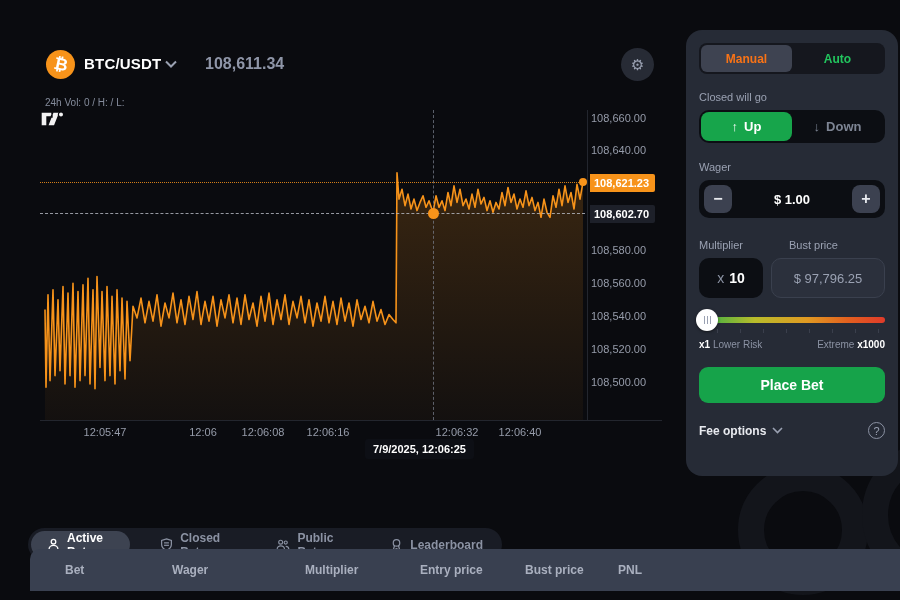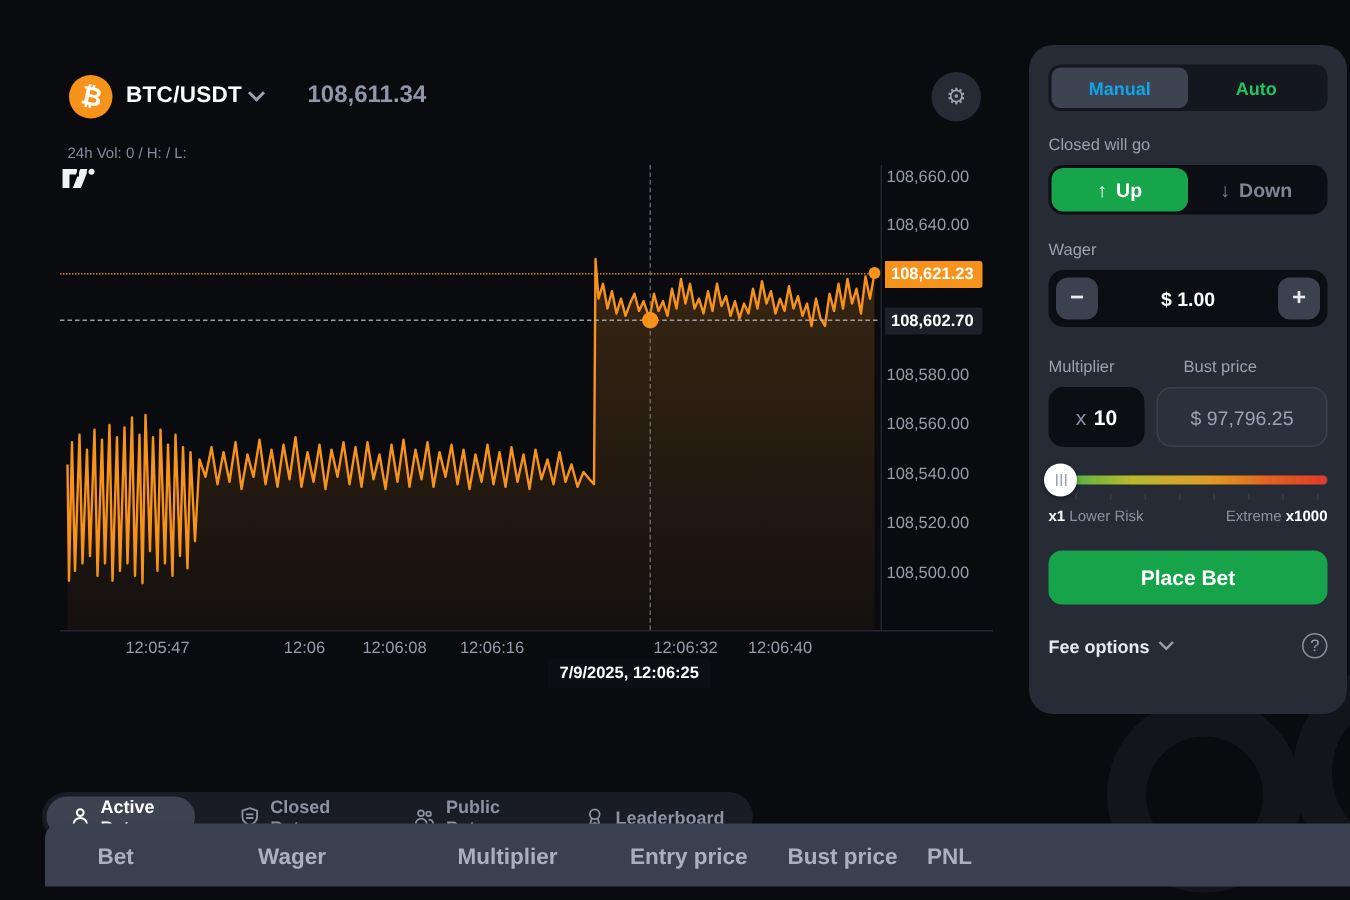--- a/index.html
+++ b/index.html
@@ -41,21 +41,21 @@
   .x-tick { position:absolute; top:2px; transform:translateX(-50%); font-size:11px; color:#969caa; white-space:nowrap; }
   .x-tooltip { position:absolute; left:325px; top:-2px; background:#0d0f15; color:#fff; font-size:11px;
     font-weight:bold; padding:4px 8px; border-radius:3px; white-space:nowrap; z-index:5;margin-top:17px; }
   .tv-logo { position:absolute; left:12px; top:276px; opacity:.95; }
   
   .panel { position:absolute; left:686px; top:30px; width:212px; height:446px; background:#262b36;
     border-radius:16px; padding:13px; z-index:3; }
   .seg { position:relative; height:31px; background:#15171e; border-radius:8px; display:flex; padding:2px; }
   .seg .opt { flex:1; display:flex; align-items:center; justify-content:center; font-size:12px;
     font-weight:bold; color:#22c55e; border-radius:6px; cursor:pointer; }
-  .seg .opt.active { background:#3e4351; color:#0ea5e9; }
+  .seg .opt.active { background:#3e4351; color:#f97316; }
   .lbl-row { font-size:11px; color:#9aa1b2; margin:14px 0 7px; }
   .updown { height:33px; background:#0c0e13; border-radius:10px; display:flex; padding:2px; }
   .updown .btn { flex:1; display:flex; align-items:center; justify-content:center; gap:6px;
     font-size:13px; font-weight:bold; border-radius:8px; cursor:pointer; }
   .updown .btn.up { background:#17a54b; color:#fff; }
   .updown .btn.down { color:#7e8594; }
   .wager-box { height:38px; background:#0c0e13; border-radius:10px; display:flex; align-items:center;
     justify-content:space-between; padding:5px; }
   .step-btn { width:28px; height:28px; background:#3c4150; border-radius:8px; color:#e8eaef;
     display:flex; align-items:center; justify-content:center; font-size:16px; font-weight:bold; cursor:pointer; }
@@ -90,21 +90,21 @@
   
   .tabbar { position:absolute; left:28px; top:504px; width:474px; height:33px; background:#191c25;
     border-radius:17px; display:flex; align-items:center; padding:3px; z-index:2;margin-top:24px; }
   .tab { display:flex; align-items:center; gap:7px; font-size:12px; font-weight:bold; color:#8b92a3;
     padding:0 16px; height:27px; border-radius:14px; cursor:pointer; }
   .tab.active { background:#3d4351; color:#fff; }
   .tab svg { flex:none; }
   
   .thead { position:absolute; left:30px; top:549px; width:870px; height:42px; background:#394050;
     border-radius:10px 0 0 0; z-index:2; }
-  .th { position:absolute; top:14px; font-size:15px; font-weight:bold; color:#aab0bf; }
+  .th { position:absolute; top:14px; font-size:12px; font-weight:bold; color:#aab0bf; }
 </style>
 </head>
 <body>
 
 <div class="app">
 
   <div class="btc-badge">
       <span>₿</span>
     </div>
   <div class="pair">BTC/USDT</div>

